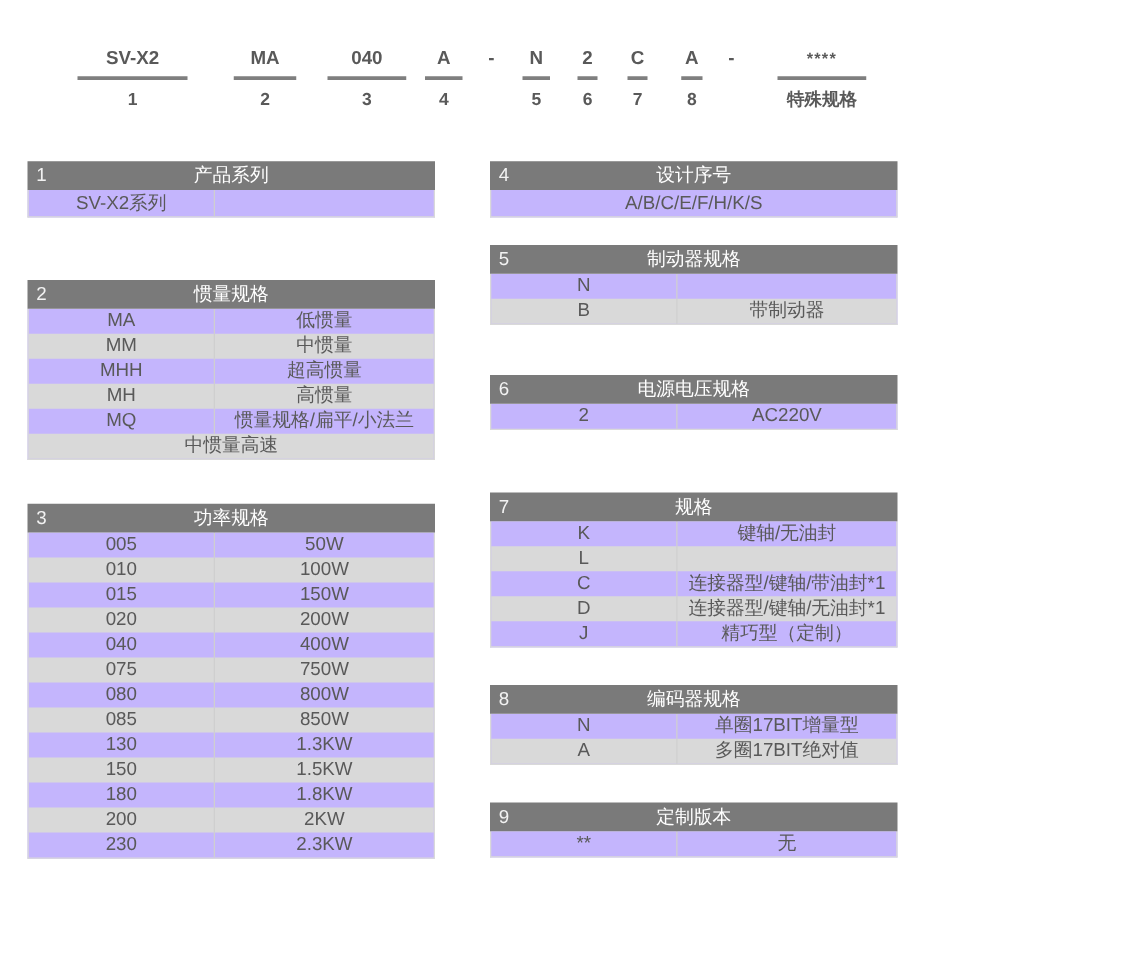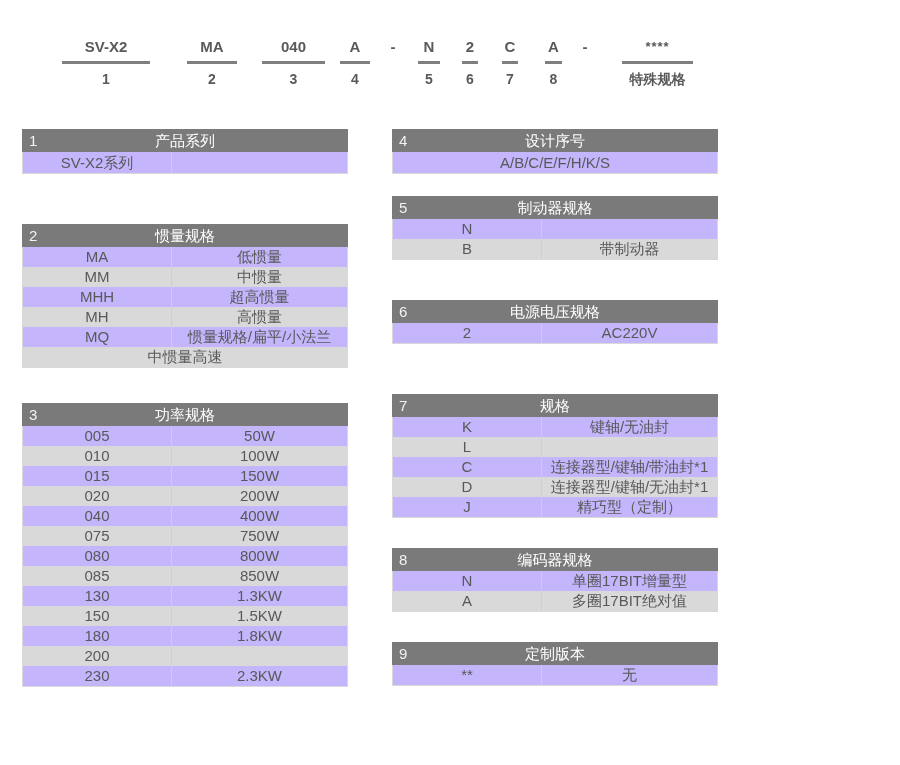--- a/index.html
+++ b/index.html
@@ -240,20 +240,21 @@
       <div class="tbl-row">
         <div class="cell c1">150</div>
         <div class="cell c2">1.5KW</div>
       </div>
       <div class="tbl-row">
         <div class="cell c1">180</div>
         <div class="cell c2">1.8KW</div>
       </div>
       <div class="tbl-row">
         <div class="cell c1">200</div>
+        <div class="cell c2">2KW</div>
       </div>
       <div class="tbl-row">
         <div class="cell c1">230</div>
         <div class="cell c2">2.3KW</div>
       </div>
     </div>
   </div>
 
 </div>
 

